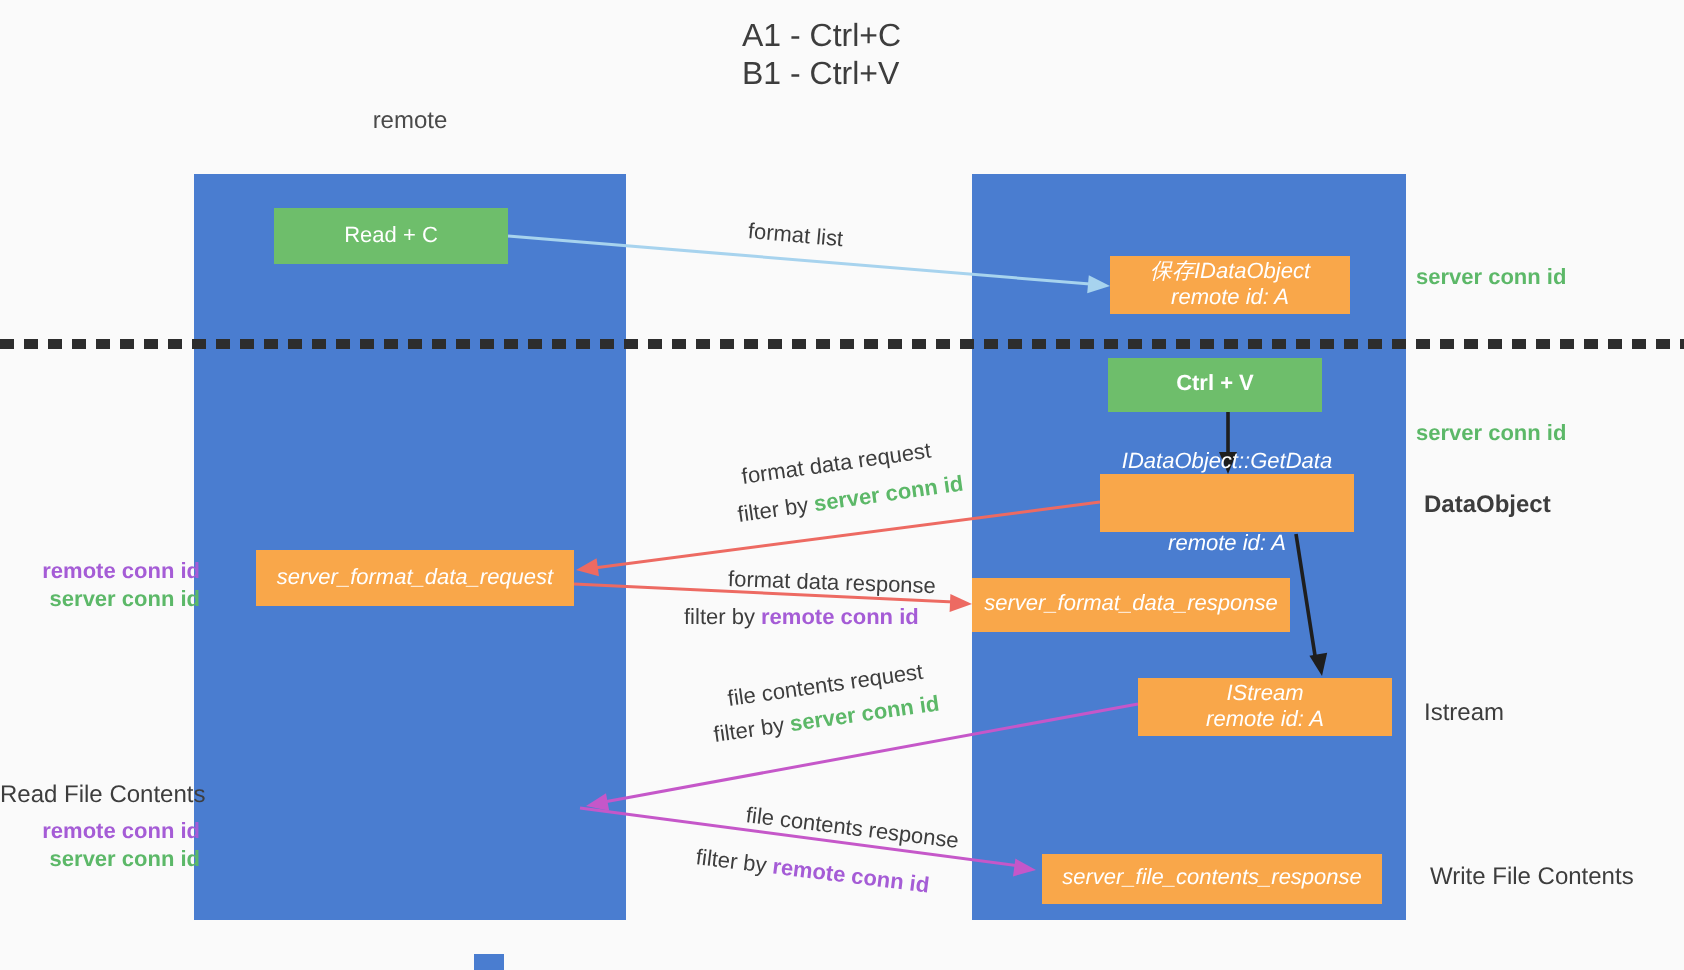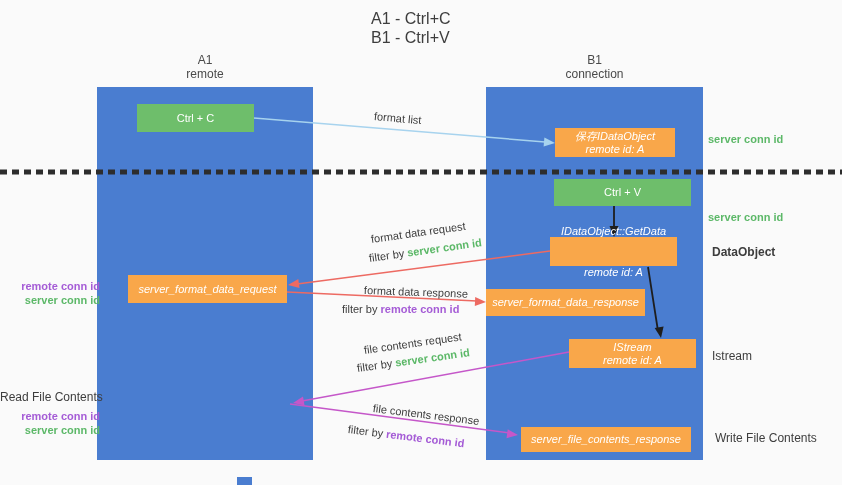--- a/index.html
+++ b/index.html
@@ -61,26 +61,21 @@
 <body>
 
 <div class="stage">
 
   <div class="title">
     <div>A1 - Ctrl+C</div>
     <div>B1 - Ctrl+V</div>
   </div>
 
   <div class="col-header" style="left:97px; width:216px;">
-    <div>A1</div>
     <div>remote</div>
-  </div>
-  <div class="col-header" style="left:486px; width:217px;">
-    <div>B1</div>
-    <div>connection</div>
   </div>
 
   <div class="lifeline" style="left:97px; width:216px;"></div>
   <div class="lifeline" style="left:486px; width:217px;"></div>
 
   <svg class="svg-layer" width="842" height="485" viewBox="0 0 842 485">
     <line class="ln-dotted" x1="0" y1="172" x2="842" y2="172"></line>
 
     <line class="ln-blue" x1="254" y1="118" x2="545" y2="142"></line>
     <polygon class="hd-blue" points="555,143 543.6,146.6 544.4,137.6"></polygon>
@@ -98,29 +93,29 @@
     <polygon class="hd-black" points="661,338 654.7,327.9 663.6,326.4"></polygon>
 
     <line class="ln-magenta" x1="569" y1="352" x2="302" y2="401"></line>
     <polygon class="hd-magenta" points="293,403 303,396.6 304.6,405.4"></polygon>
 
     <line class="ln-magenta" x1="290" y1="404" x2="510" y2="433"></line>
     <polygon class="hd-magenta" points="518,435 506.5,438.2 507.7,429.3"></polygon>
   </svg>
 
   <div class="box green" style="left:137px; top:104px; width:117px; height:28px;">
-    <span>Ctrl + C</span>
+    <span>Read + C</span>
   </div>
 
   <div class="box orange" style="left:555px; top:128px; width:120px; height:29px;">
     <div>保存IDataObject</div>
     <div>remote id: A</div>
   </div>
 
-  <div class="box green" style="left:554px; top:179px; width:137px; height:27px;">
+  <div class="box green" style="left:554px; top:179px; width:107px; height:27px;font-weight:bold;">
     <span>Ctrl + V</span>
   </div>
 
   <div class="box orange" style="left:550px; top:237px; width:127px; height:29px;gap:28px;">
     <div>IDataObject::GetData</div>
     <div>remote id: A</div>
   </div>
 
   <div class="box orange" style="left:128px; top:275px; width:159px; height:28px;">
     <span>server_format_data_request</span>

